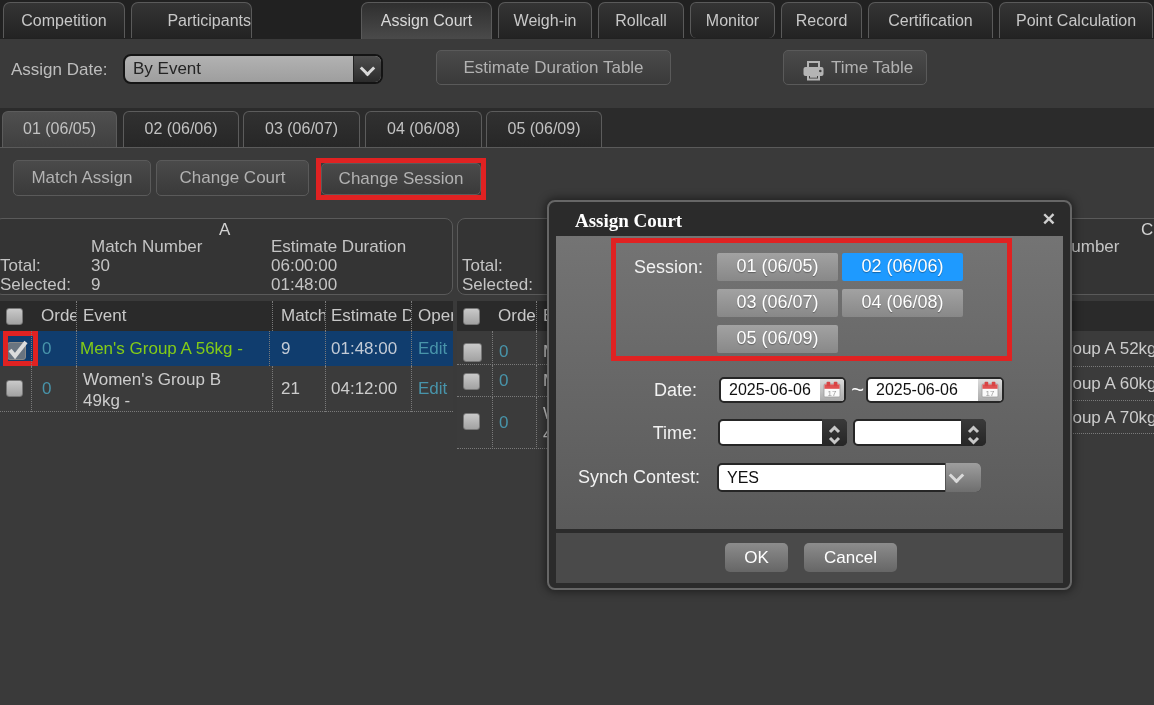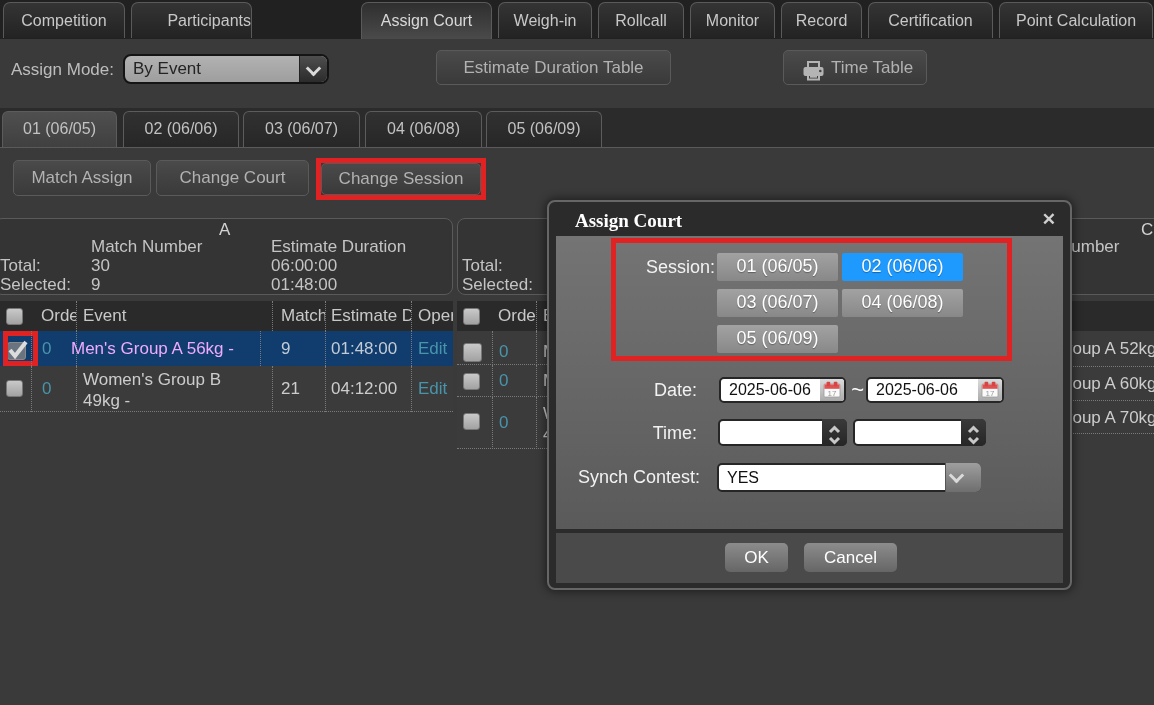--- a/index.html
+++ b/index.html
@@ -9,21 +9,21 @@
 
 
 #topbar { position:absolute; left:0; top:0; width:1154px; height:39px; background:#212121; }
 .ttab { position:absolute; top:2px; height:36px; border:1px solid #5a5a5a; border-bottom:none;
   border-radius:7px 7px 0 0; background:linear-gradient(#343434,#232323);
   color:#c8c8c8; font-size:16px; line-height:35px; text-align:center; }
 .ttab.act { background:linear-gradient(#2f2f2f,#4a4a4a); color:#d8d8d8; height:37px; }
 
 
 #amlabel { position:absolute; left:11px; top:60px; font-size:17px; color:#bdbdbd; }
-#amselect { position:absolute; left:123px; top:54px; width:206px; height:30px;
+#amselect { position:absolute; left:123px; top:54px; width:260px; height:30px;
   background:linear-gradient(#b2b2b2,#9e9e9e); border:2px solid #141414; border-radius:8px; }
 #amselect .txt { position:absolute; left:8px; top:3px; font-size:17px; color:#242424; }
 #amselect .arr { position:absolute; right:0; top:0; width:28px; height:26px;
   background:linear-gradient(#4e4e4e,#2b2b2b); border-radius:0 6px 6px 0; border-left:1px solid #222; }
 .chev { position:absolute; left:50%; top:50%; width:10px; height:10px; }
 .chev:after { content:""; position:absolute; left:-6px; top:-6px; width:8px; height:8px;
   border-right:3px solid #dadada; border-bottom:3px solid #dadada; transform:rotate(45deg); }
 .gbtn { position:absolute; background:linear-gradient(#4a4a4a,#3a3a3a); border:1px solid #5a5a5a;
   border-radius:5px; color:#b2b2b2; font-size:17px; text-align:center; }
 #btn-edt { left:436px; top:50px; width:235px; height:35px; line-height:33px; }
@@ -79,27 +79,27 @@
 </head>
 <body>
 <div id="page">
 
   <div id="topbar">
     <div class="ttab" style="left:3px;width:122px;">Competition</div>
     <div class="ttab" style="left:131px;width:121px;text-align:right;">Participants</div>
     <div class="ttab act" style="left:361px;width:131px;">Assign Court</div>
     <div class="ttab" style="left:498px;width:94px;">Weigh-in</div>
     <div class="ttab" style="left:598px;width:86px;">Rollcall</div>
-    <div class="ttab" style="left:690px;width:85px;">Monitor</div>
+    <div class="ttab" style="left:690px;width:85px;border-radius:6px;">Monitor</div>
     <div class="ttab" style="left:781px;width:81px;">Record</div>
     <div class="ttab" style="left:868px;width:125px;">Certification</div>
     <div class="ttab" style="left:999px;width:154px;">Point Calculation</div>
   </div>
 
-  <div id="amlabel">Assign Mode:</div>
+  <div id="amlabel">Assign Date:</div>
   <div id="amselect">
       <span class="txt">By Event</span>
       <span class="arr">
         <span class="chev"></span>
       </span>
     </div>
   <div class="gbtn" id="btn-edt">Estimate Duration Table</div>
   <div class="gbtn" id="btn-tt">
     <svg style="position:absolute;left:19px;top:9px;" width="21" height="21" viewBox="0 0 21 21">
       <rect x="5" y="2" width="11" height="6" fill="none" stroke="#b4b4b4" stroke-width="2"></rect>
@@ -144,21 +144,21 @@
       <span class="cell dot-r" style="left:326px;top:0;width:86px;height:30px;line-height:30px;padding-left:5px;">Estimate Duration</span>
       <span class="cell" style="left:412px;top:0;width:41px;height:30px;line-height:30px;padding-left:6px;">Operate</span>
     </div>
     <div style="position:absolute;left:0;top:30px;width:453px;height:35px;background:#103d6e;">
       <span class="cb" style="left:7px;top:11px;width:19px;height:18px;background:rgba(135,135,135,0.75);border-color:#8a8a8a;"></span>
       <svg style="position:absolute;left:6px;top:7px;" width="23" height="23" viewBox="0 0 23 23">
           <path d="M4 12 L9 18 L20 4" fill="none" stroke="#dcdcdc" stroke-width="4"></path>
         </svg>
       <span style="position:absolute;left:3px;top:0px;width:35px;height:35px;border:5px solid #e02222;"></span>
       <span class="cell dot-r dot-l rowtx teal" style="left:31px;top:0;width:46px;height:35px;line-height:35px;padding-left:10px;">0</span>
-      <span class="cell dot-r rowtx" style="left:65px;top:0;width:196px;height:35px;line-height:35px;padding-left:6px;color:#f0abfc;">Men's Group A 56kg -</span>
+      <span class="cell dot-r rowtx" style="left:74px;top:0;width:196px;height:35px;line-height:35px;padding-left:6px;color:#84cc16;">Men's Group A 56kg -</span>
       <span class="cell dot-r rowtx" style="left:273px;top:0;width:53px;height:35px;line-height:35px;padding-left:8px;color:#c3cbd6;">9</span>
       <span class="cell dot-r rowtx" style="left:326px;top:0;width:86px;height:35px;line-height:35px;padding-left:5px;color:#c3cbd6;">01:48:00</span>
       <span class="cell rowtx teal" style="left:412px;top:0;width:41px;height:35px;line-height:35px;padding-left:6px;">Edit</span>
     </div>
     <div class="dot-b" style="position:absolute;left:0;top:65px;width:453px;height:46px;background:#3b3b3b;">
       <span class="cb" style="left:6px;top:14px;"></span>
       <span class="cell dot-r dot-l rowtx teal" style="left:31px;top:0;width:46px;height:46px;line-height:46px;padding-left:10px;">0</span>
       <span class="cell dot-r rowtx" style="left:77px;top:0;width:196px;height:46px;padding-left:6px;line-height:21px;padding-top:3px;">Women's Group B<br>49kg -</span>
       <span class="cell dot-r rowtx" style="left:273px;top:0;width:53px;height:46px;line-height:46px;padding-left:8px;">21</span>
       <span class="cell dot-r rowtx" style="left:326px;top:0;width:86px;height:46px;line-height:46px;padding-left:5px;">04:12:00</span>
@@ -206,21 +206,21 @@
     <div class="dot-b" style="position:absolute;left:0;top:100px;width:238px;height:33px;background:#3b3b3b;">
       <span class="cell rowtx" style="left:88px;top:0;width:150px;height:33px;line-height:33px;">Men's Group A 70kg -</span>
     </div>
   </div>
 
   <div id="dlg">
     <div id="dlg-title">Assign Court</div>
     <div id="dlg-x">✕</div>
     <div id="dlg-body">
       <div id="redbox"></div>
-      <div class="dlbl" style="left:16px;top:21px;width:143px;">Session:</div>
+      <div class="dlbl" style="left:4px;top:21px;width:143px;">Session:</div>
       <div class="sbtn" style="left:161px;top:17px;">01 (06/05)</div>
       <div class="sbtn blue" style="left:286px;top:17px;">02 (06/06)</div>
       <div class="sbtn" style="left:161px;top:53px;">03 (06/07)</div>
       <div class="sbtn" style="left:286px;top:53px;">04 (06/08)</div>
       <div class="sbtn" style="left:161px;top:89px;">05 (06/09)</div>
 
       <div class="dlbl" style="left:0;top:144px;width:141px;">Date:</div>
       <div class="winput" style="left:163px;top:141px;width:127px;height:26px;line-height:22px;padding-left:8px;">2025-06-06
         <span style="position:absolute;right:0;top:0;width:24px;height:22px;background:linear-gradient(#dcdcdc,#aaaaaa);border-radius:0 3px 3px 0;"></span><svg style="position:absolute;right:3px;top:2px;" width="18" height="18" viewBox="0 0 18 18">
             <rect x="1" y="3" width="16" height="13" rx="1" fill="#fafafa" stroke="#9a9a9a" stroke-width="0.8"></rect>

